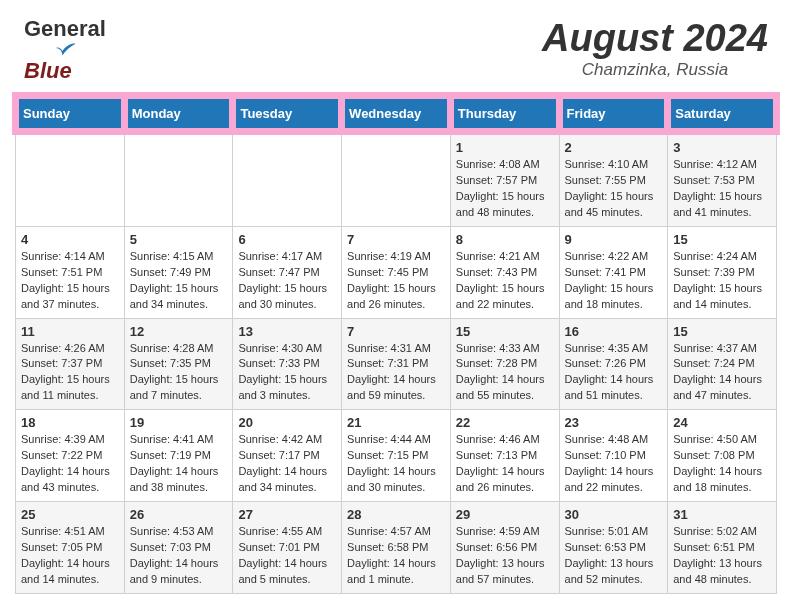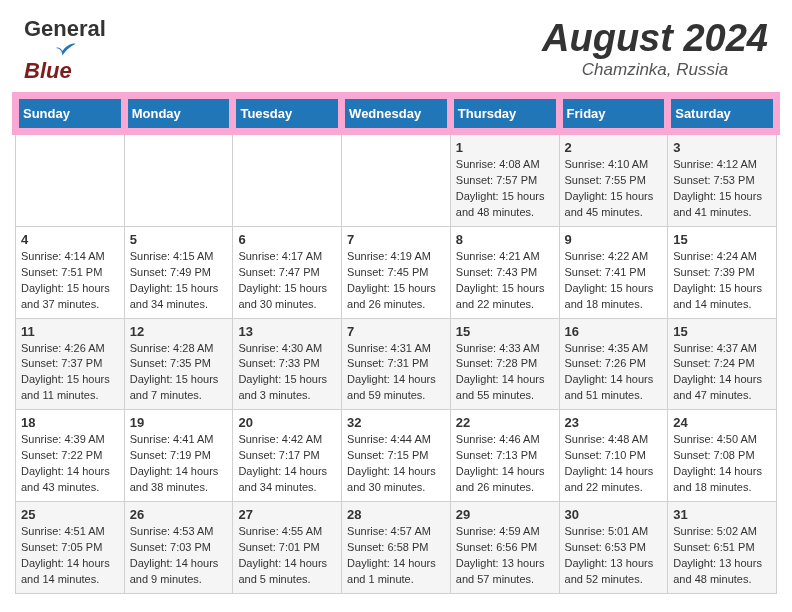--- a/index.html
+++ b/index.html
@@ -220,21 +220,21 @@
           </td>
           <td>
             <span class="day-number">19</span>
             <div class="day-info">Sunrise: 4:41 AM<br>Sunset: 7:19 PM<br>Daylight: 14 hours and 38 minutes.</div>
           </td>
           <td>
             <span class="day-number">20</span>
             <div class="day-info">Sunrise: 4:42 AM<br>Sunset: 7:17 PM<br>Daylight: 14 hours and 34 minutes.</div>
           </td>
           <td>
-            <span class="day-number">32</span>
+            <span class="day-number">21</span>
             <div class="day-info">Sunrise: 4:44 AM<br>Sunset: 7:15 PM<br>Daylight: 14 hours and 30 minutes.</div>
           </td>
           <td>
             <span class="day-number">22</span>
             <div class="day-info">Sunrise: 4:46 AM<br>Sunset: 7:13 PM<br>Daylight: 14 hours and 26 minutes.</div>
           </td>
           <td>
             <span class="day-number">23</span>
             <div class="day-info">Sunrise: 4:48 AM<br>Sunset: 7:10 PM<br>Daylight: 14 hours and 22 minutes.</div>
           </td>

